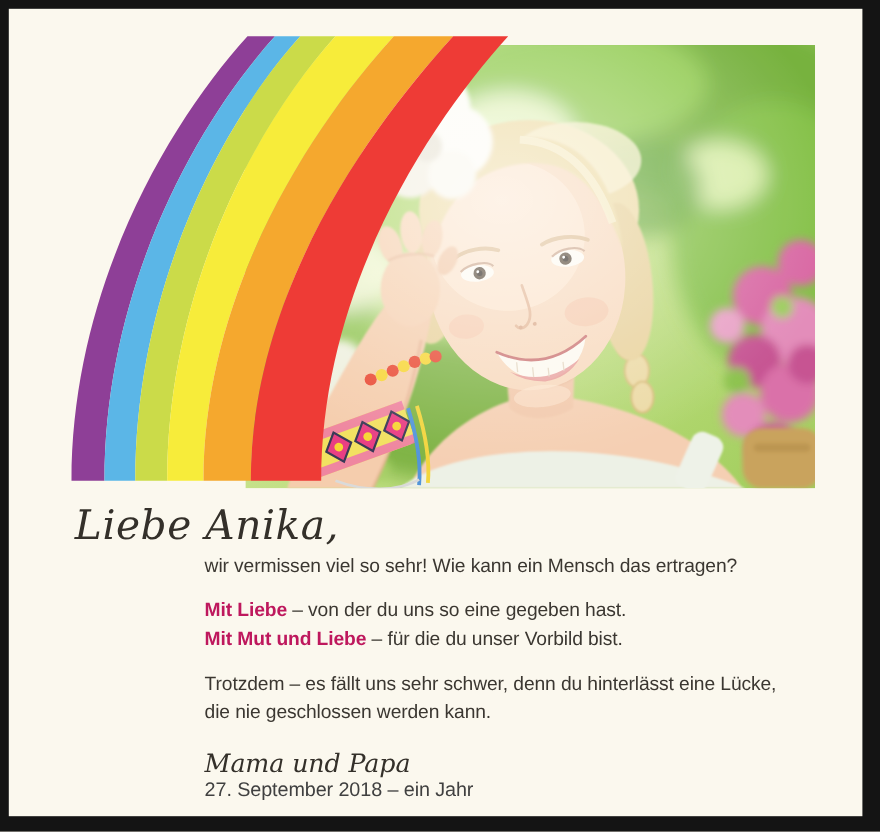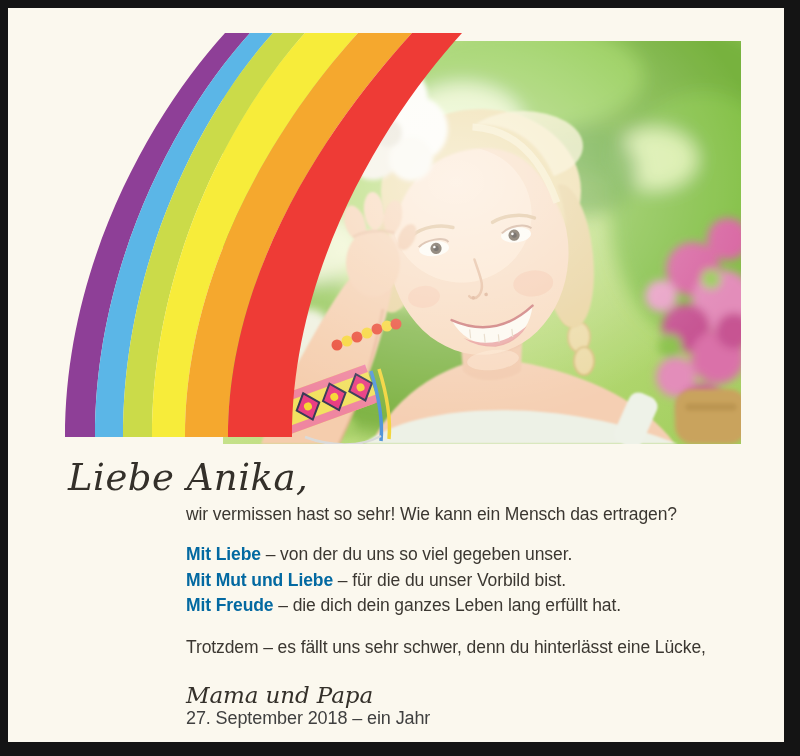--- a/index.html
+++ b/index.html
@@ -26,21 +26,21 @@
     font-style:italic;font-size:37px;color:#34302a;letter-spacing:.5px;
     white-space:nowrap;
   }
   .letter{
     position:absolute;left:178px;top:494px;width:552px;
     font-size:17.5px;color:#3b3731;letter-spacing:-.1px;
   }
   .letter p{margin:0;}
   .intro{margin-bottom:15px !important;line-height:25px;}
   .tribute{line-height:25.5px;}
-  .tribute b{font-weight:bold;color:#0369a1;}
+  .tribute b{font-weight:bold;color:#be185d;}
   .closing{margin-top:15px !important;line-height:26px;}
   .footer-row{
     display:flex;justify-content:space-between;align-items:baseline;
     margin-top:22px;
     flex-direction:column;
   }
   .signature{
     font-family:"DejaVu Serif","Liberation Serif",serif;
     font-style:italic;font-size:23px;color:#34302a;
   }
@@ -243,27 +243,26 @@
       </g>
 
       <rect x="0" y="0" width="518" height="403" fill="url(#sun)"></rect>
       <rect x="0" y="0" width="518" height="403" fill="#fffdf4" opacity="0.05"></rect>
     </svg>
   </div>
 
   <div class="heading">Liebe Anika,</div>
 
   <div class="letter">
-    <p class="intro">wir vermissen hast so sehr! Wie kann ein Mensch das ertragen?</p>
-
-    <p class="tribute"><b>Mit Liebe</b><span> – von der du uns so viel gegeben unser.</span></p>
+    <p class="intro">wir vermissen viel so sehr! Wie kann ein Mensch das ertragen?</p>
+
+    <p class="tribute"><b>Mit Liebe</b><span> – von der du uns so eine gegeben hast.</span></p>
     <p class="tribute"><b>Mit Mut und Liebe</b><span> – für die du unser Vorbild bist.</span></p>
-    <p class="tribute"><b>Mit Freude</b><span> – die dich dein ganzes Leben lang erfüllt hat.</span></p>
-
-    <p class="closing"><span>Trotzdem – es fällt uns sehr schwer, denn du hinterlässt eine Lücke,</span><br></p>
+
+    <p class="closing"><span>Trotzdem – es fällt uns sehr schwer, denn du hinterlässt eine Lücke,</span><br><span>die nie geschlossen werden kann.</span></p>
 
     <div class="footer-row">
       <span class="signature">Mama und Papa</span>
       <span class="date-line">27. September 2018 – ein Jahr</span>
     </div>
   </div>
 </div>
 
 <svg class="rainbow" viewBox="0 0 800 756">
   <path d="M 65 437 C 65 260 155 110 225 33 L 250 33 C 180 110 95 260 95 437 Z" fill="#8e3f97"></path>

